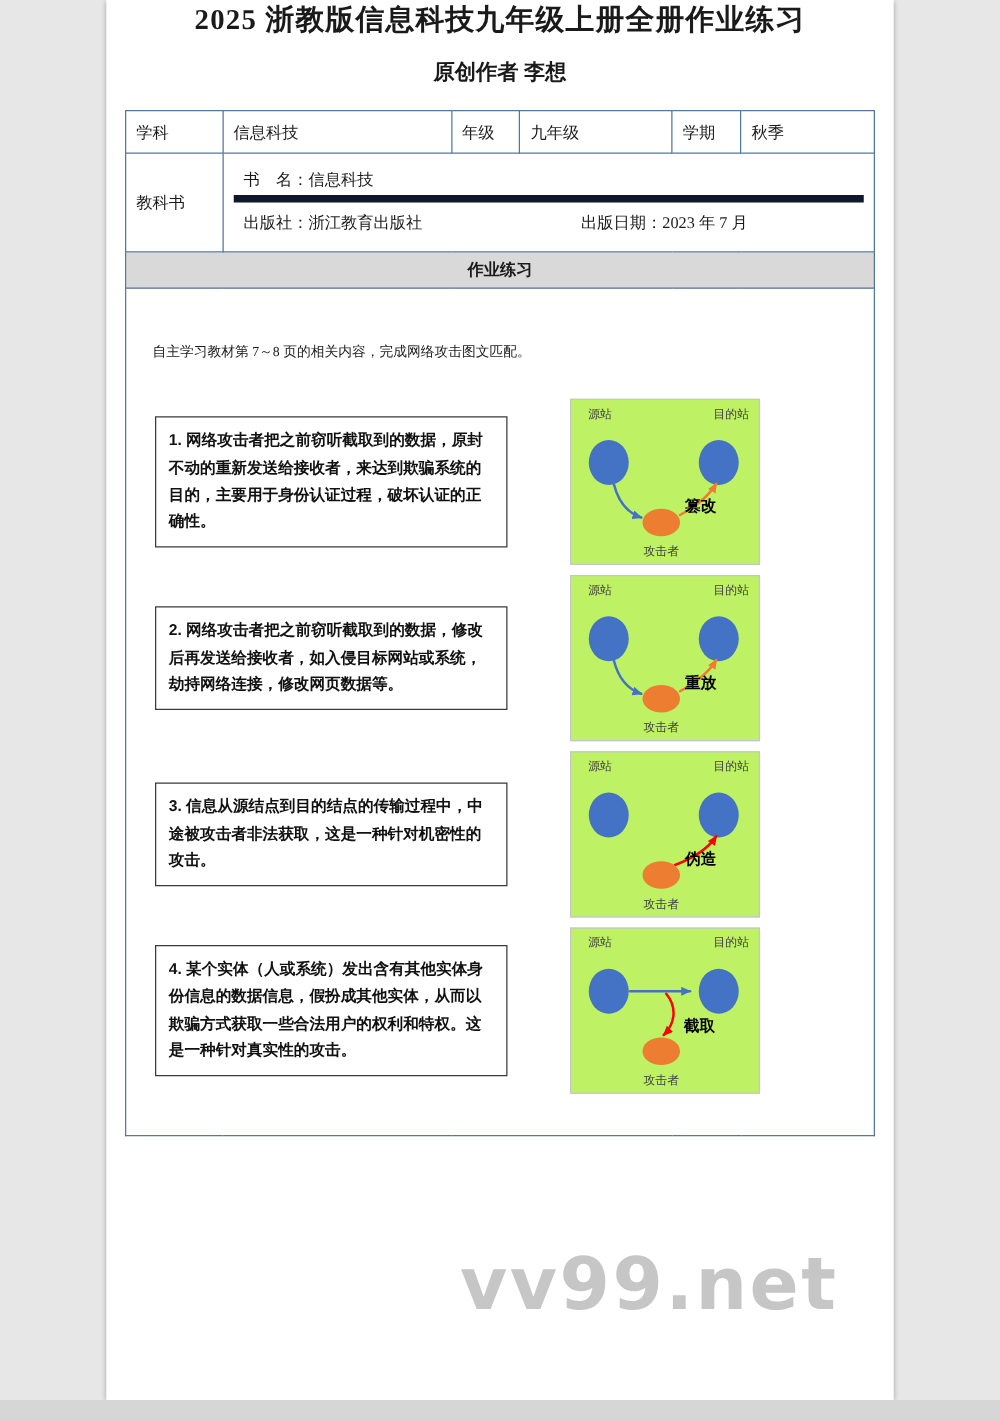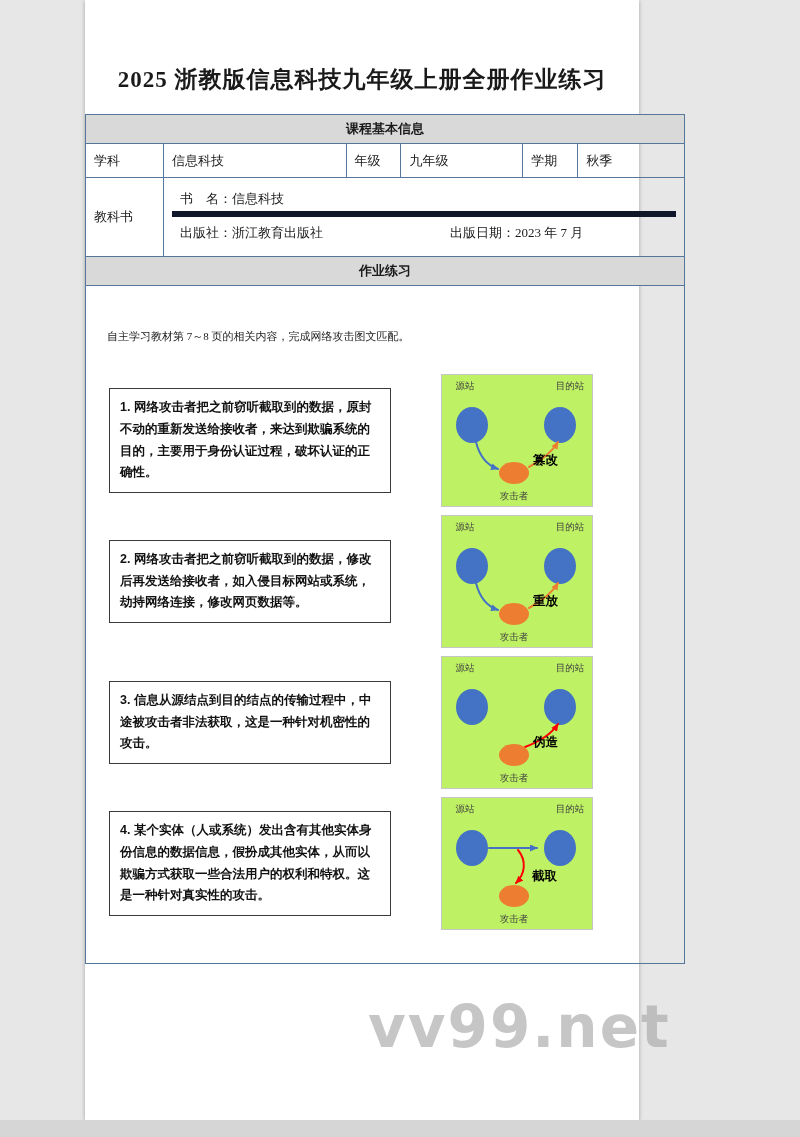--- a/index.html
+++ b/index.html
@@ -6,24 +6,23 @@
   html,body { width:800px; height:1137px; }
   body {
     background:#e7e7e7;
     font-family:"Liberation Serif", serif;
     position:relative;
     overflow:hidden;
     color:#1a1a1a;
   }
   .page {
     position:absolute; left:85px; top:0;
-    width:554px; height:1120px;
+    width:630px; height:1120px;
     background:#ffffff;
     box-shadow:0 1px 4px rgba(0,0,0,.3);
-    padding-top:64px;
   }
   .bottom-strip {
     position:absolute; left:0; top:1120px; width:800px; height:17px;
     background:#d6d6d6;
   }
   .doc-title {
     text-align:center; font-size:23px; font-weight:bold; letter-spacing:1px;
   }
   .doc-author {
     text-align:center; font-size:17px; font-weight:bold; margin-top:15px;
@@ -71,34 +70,32 @@
     color:rgba(168,168,168,0.65);
     pointer-events:none; z-index:5;
   }
 </style>
 </head>
 <body>
 
 <div class="page">
 
   <h1 class="doc-title">2025 浙教版信息科技九年级上册全册作业练习</h1>
+  <h2 class="doc-author">原创作者 李想</h2>
 
   <table class="info-table">
     <colgroup>
       <col style="width:78px">
         <col style="width:183px">
         <col style="width:55px">
       <col style="width:122px">
         <col style="width:55px">
         <col style="width:107px">
     </colgroup>
     <tbody>
-        <tr>
-      <td colspan="6" class="section-header">课程基本信息</td>
-    </tr>
     <tr class="fields-row">
       <td>学科</td>
       <td>信息科技</td>
       <td>年级</td>
       <td>九年级</td>
       <td>学期</td>
       <td>秋季</td>
     </tr>
     <tr>
       <td>教科书</td>

